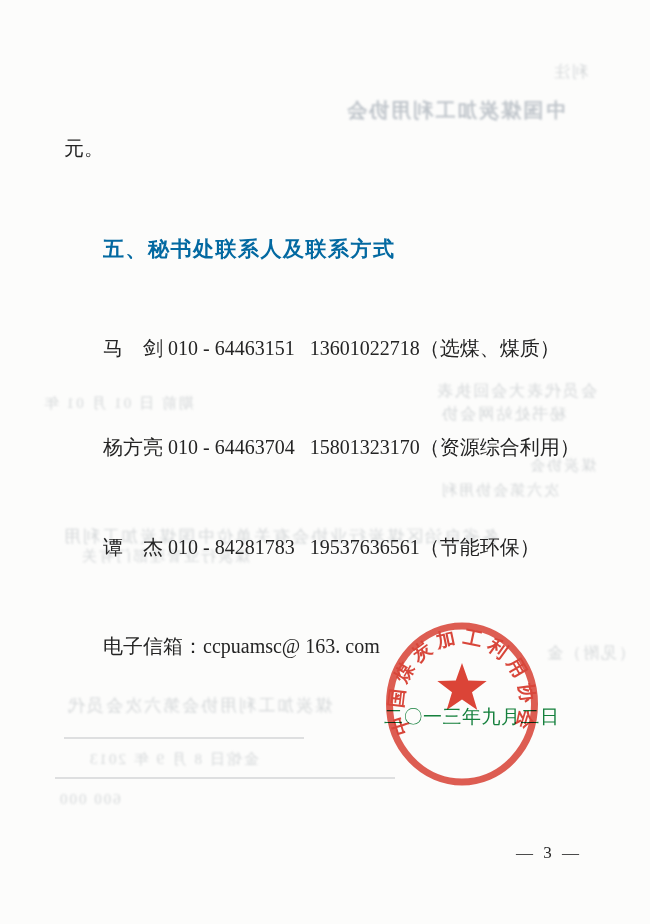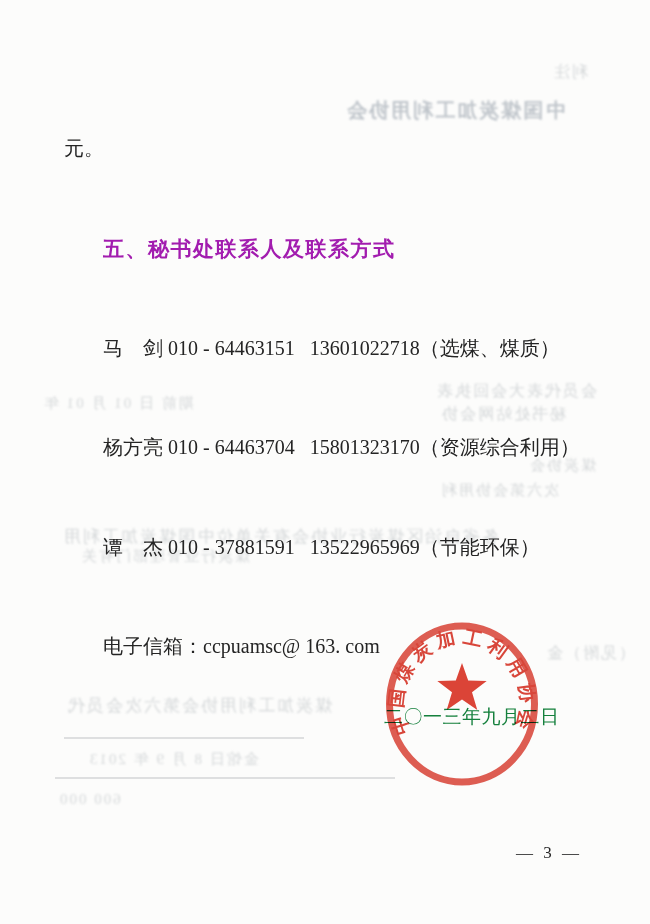--- a/index.html
+++ b/index.html
@@ -11,21 +11,21 @@
   }
   
   .content{
     position:absolute; left:64px; top:66px; width:560px;
     font-size:20px; line-height:33.2px; white-space:pre;
   }
   .line{min-height:33.2px;}
   .indent{padding-left:39px;}
   .heading{
     font-family:"Liberation Sans","DejaVu Sans",sans-serif;
-    font-weight:bold; font-size:21px; letter-spacing:1.5px; color:#a21caf;
+    font-weight:bold; font-size:21px; letter-spacing:1.5px; color:#0369a1;
   }
   
   .date-line{
     position:absolute; left:384px; top:704px;
     font-size:19px; letter-spacing:0.5px; color:#15803d; white-space:pre;
   }
   .page-number{
     position:absolute; left:516px; top:843px;
     font-size:17px; letter-spacing:3px; color:#2a2a2a; white-space:pre;
   }
@@ -72,21 +72,21 @@
   <div class="bleed" style="left:88px; top:752px; font-size:15px;">金馆日 8 月 9 年 2013</div>
   <div class="bleed" style="left:58px; top:792px; font-size:15px;">600 000</div>
   <div class="bleed-line" style="left:64px; top:737px; width:240px;"></div>
   <div class="bleed-line" style="left:55px; top:777px; width:340px;"></div>
 
   <div class="content">
     <div class="line">元。</div>
     <div class="line indent heading">五、秘书处联系人及联系方式</div>
     <div class="line indent">马　剑 010 - 64463151   13601022718（选煤、煤质）</div>
     <div class="line indent">杨方亮 010 - 64463704   15801323170（资源综合利用）</div>
-    <div class="line indent">谭　杰 010 - 37881591   13522965969（节能环保）</div>
+    <div class="line indent">谭　杰 010 - 84281783   19537636561（节能环保）</div>
     <div class="line indent">电子信箱：ccpuamsc@ 163. com</div>
     
     
     
     
     
     
     
     
   </div>

